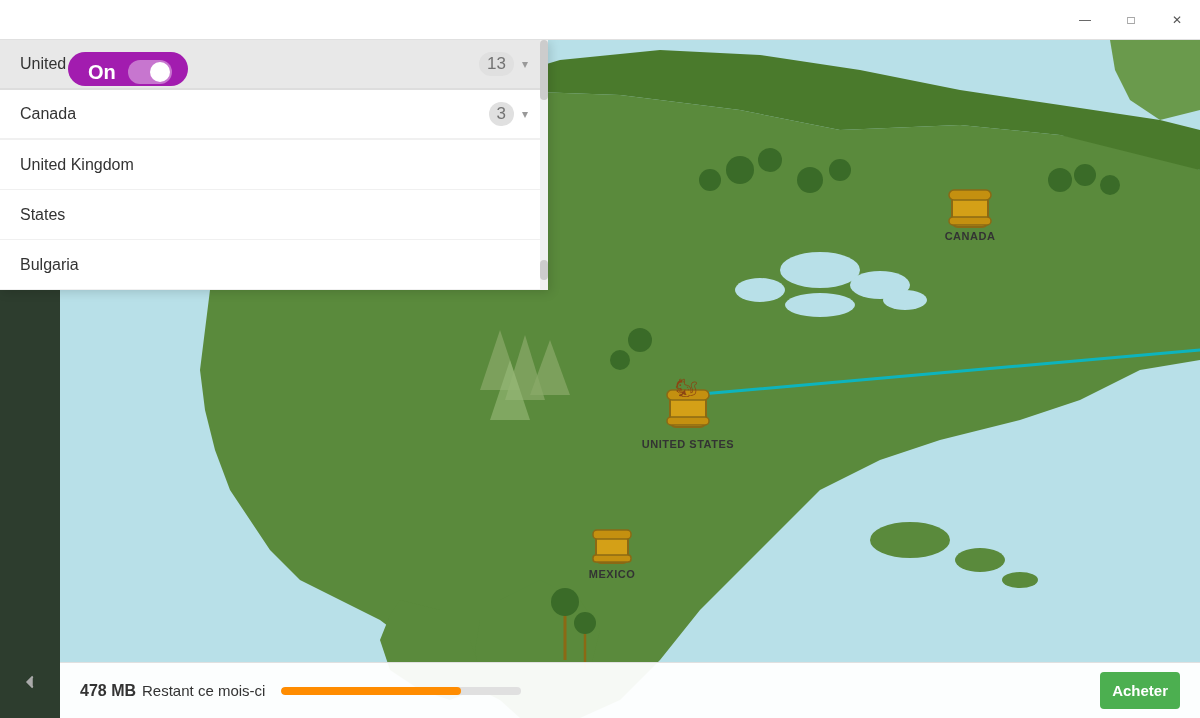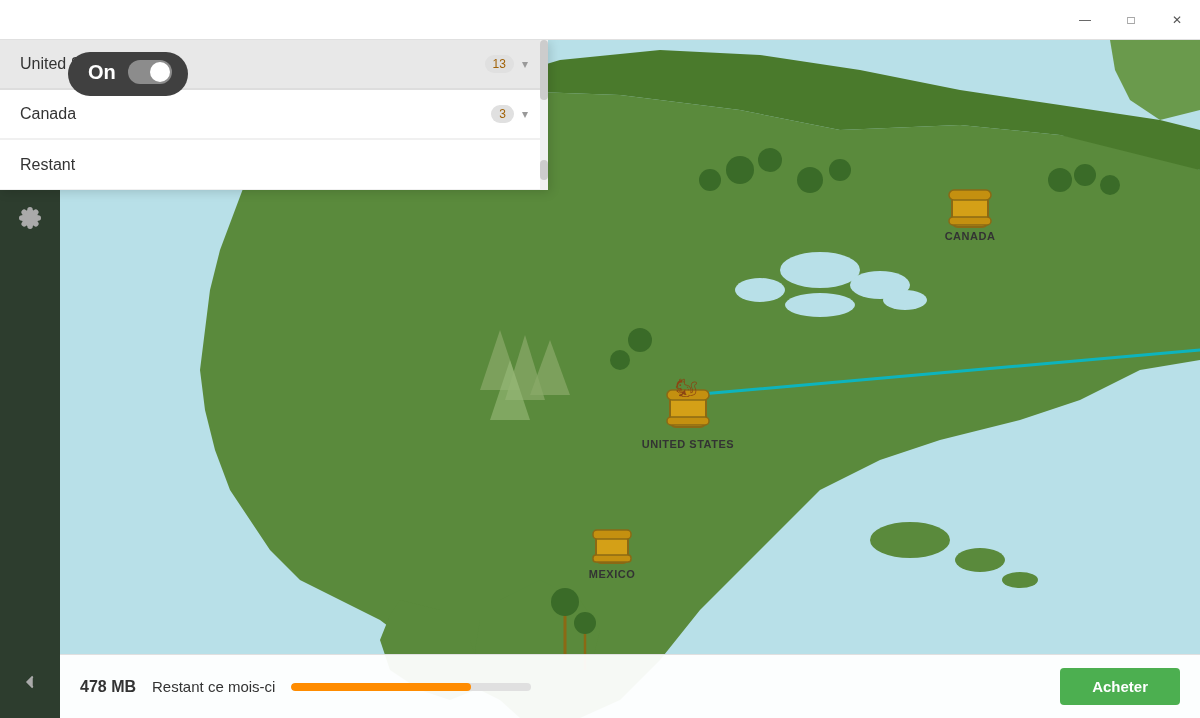--- a/index.html
+++ b/index.html
@@ -51,23 +51,23 @@
     .sidebar-bottom {
       margin-top: auto;
       margin-bottom: 16px;
     }
     .sidebar-icon svg { width: 22px; height: 22px; fill: currentColor; }
 
     
     .toggle-on {
       display: flex;
       align-items: center;
-      background: #404040;
+      background: #a21caf;
       border-radius: 30px;
-      padding: 8px 16px 12px 20px;
+      padding: 8px 16px 2px 20px;
       cursor: pointer;
       user-select: none;
       min-width: 120px;
     }
     .toggle-label {
       color: #fff;
       font-size: 20px;
       font-weight: 600;
       margin-right: 12px;
     }
@@ -122,22 +122,22 @@
       color: #333;
     }
     .country-item.active {
       background: #f0f0f0;
     }
     .country-item .count-badge {
       margin-left: auto;
       background: #e0e0e0;
       border-radius: 12px;
       padding: 2px 8px;
-      font-size: 12px;
-      color: #a16207;
+      font-size: 17px;
+      color: #737373;
       margin-right: 8px;
     }
     .country-item .chevron {
       color: #999;
       font-size: 12px;
     }
     .scrollbar-track {
       position: absolute;
       right: 0; top: 0; bottom: 0;
       width: 8px;
@@ -157,21 +157,21 @@
       width: 8px;
       height: 20px;
       background: #ccc;
       border-radius: 4px;
     }
 
     
     .bottom-bar {
       position: absolute;
       bottom: 0; left: 60px; right: 0;
-      height: 64px;
+      height: 56px;
       background: rgba(255,255,255,0.95);
       display: flex;
       align-items: center;
       padding: 0 20px;
       z-index: 50;
       border-top: 1px solid #e0e0e0;
     }
     .data-remaining {
       font-size: 15px;
       color: #333;
@@ -193,21 +193,21 @@
       background: #ff8c00;
       border-radius: 4px;
       width: 75%;
     }
     .buy-btn {
       margin-left: auto;
       background: #4caf50;
       color: #fff;
       border: none;
       border-radius: 4px;
-      padding: 10px 32px;
+      padding: 10px 12px;
       font-size: 15px;
       font-weight: 600;
       cursor: pointer;
     }
   </style>
 </head>
 <body>
 
 <div class="titlebar">
   <div class="titlebar-btn">—</div>
@@ -330,38 +330,44 @@
     <span>United States</span>
     <span class="count-badge">13</span>
     <span class="chevron">▾</span>
   </div>
   <div class="country-item" style="border-bottom:2px solid #f0f0f0;">
     <span>Canada</span>
     <span class="count-badge">3</span>
     <span class="chevron">▾</span>
   </div>
   <div class="country-item">
-    <span>Restant</span>
+    <span>United Kingdom</span>
+  </div>
+  <div class="country-item">
+    <span>States</span>
+  </div>
+  <div class="country-item">
+    <span>Bulgaria</span>
   </div>
 
   <div class="scrollbar-track">
     <div class="scrollbar-thumb"></div>
     <div class="scrollbar-thumb2"></div>
   </div>
 </div>
 
 <div style="position:absolute; top:52px; left:68px; z-index:70; cursor:pointer;">
   <div class="toggle-on">
     <span class="toggle-label">On</span>
     <div class="toggle-circle-track">
       <div class="toggle-circle"></div>
     </div>
   </div>
 </div>
 
 <div class="bottom-bar">
   <span class="data-amount">478 MB</span>
-  <span class="data-remaining" style="margin-left:16px;">Restant ce mois-ci</span>
+  <span class="data-remaining" style="margin-left:6px;">Restant ce mois-ci</span>
   <div class="progress-bar">
     <div class="progress-fill" style="width: 75%;"></div>
   </div>
   <button class="buy-btn">Acheter</button>
 </div>
 
 </body></html>

